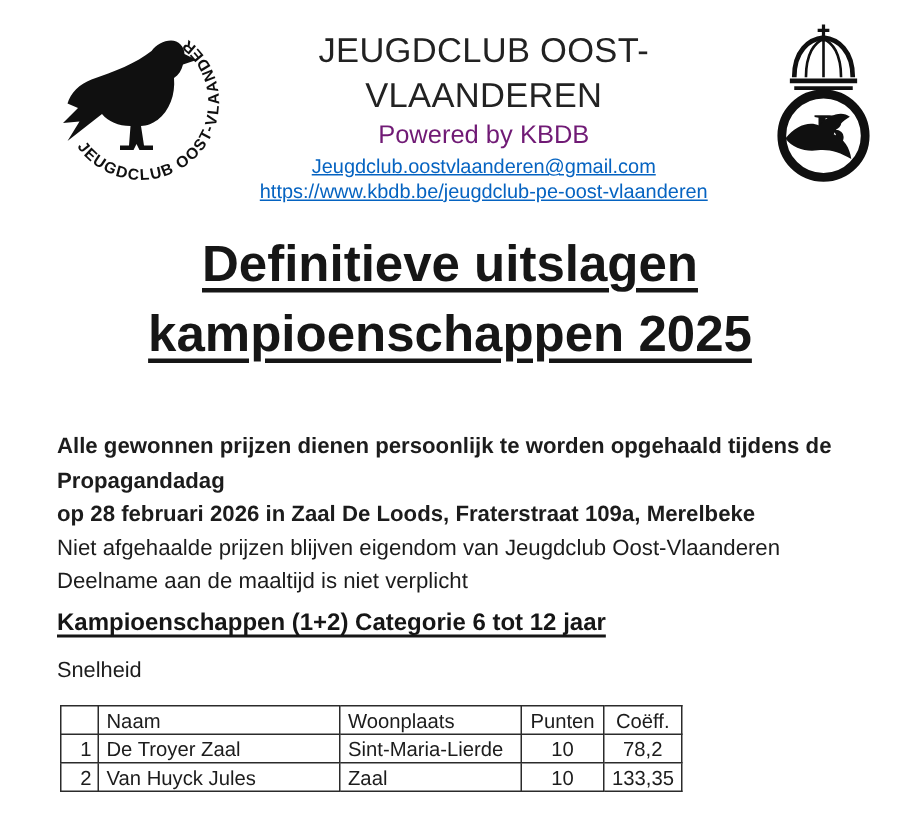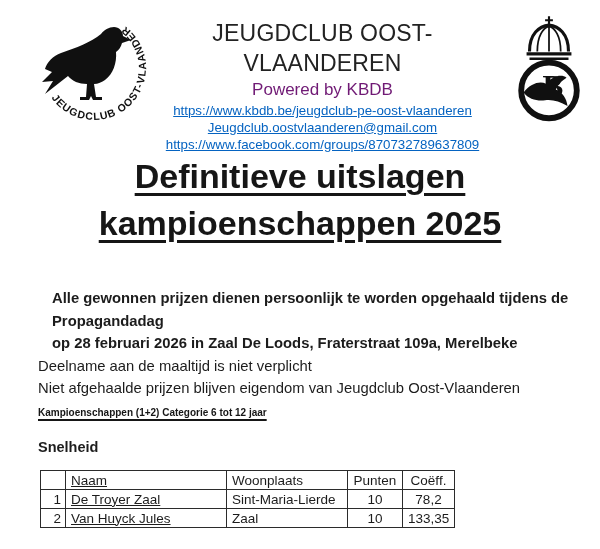--- a/index.html
+++ b/index.html
@@ -17,33 +17,33 @@
   .links { margin-top:2px; }
   .links a { display:block; font-size:13.3px; line-height:16.8px;
              color:var(--link,#0563C1); text-decoration:underline; }
   
   .main-title { position:absolute; left:0; top:153px; width:600px; text-align:center;
                 font-weight:bold; font-size:34px; line-height:47px; color:#161616; }
   .main-title .tline { text-decoration:underline; text-decoration-thickness:3px; text-underline-offset:5px; }
   
   .notice { position:absolute; left:38px; top:287px; width:545px;
             font-size:14.8px; line-height:22.6px; color:#1c1c1c; }
-  .notice .bold { font-weight:bold;margin-left:14px; }
+  .notice .bold { font-weight:bold; }
   
-  .section-heading { position:absolute; left:38px; top:407px; font-size:10px; font-weight:bold;
+  .section-heading { position:absolute; left:38px; top:407px; font-size:16px; font-weight:bold;
                      color:#161616; text-decoration:underline; text-decoration-thickness:2px;
                      text-underline-offset:3px; }
-  .sub-heading { position:absolute; left:38px; top:439px; font-size:14.5px; font-weight:bold; color:#1c1c1c; }
+  .sub-heading { position:absolute; left:38px; top:439px; font-size:14.5px; font-weight:normal; color:#1c1c1c; }
   
   .results { position:absolute; left:40px; top:470px; border-collapse:collapse;
              table-layout:fixed; width:414px; font-size:13.5px; color:#1c1c1c; }
   .results th, .results td { border:1.5px solid #2b2b2b; height:19px; padding:0 5px;
                              font-weight:normal; overflow:hidden; white-space:nowrap; }
   .results .c-rank  { width:25px;  text-align:right; padding-right:4px; }
-  .results .c-naam  { width:161px; text-align:left;text-decoration:underline; }
+  .results .c-naam  { width:161px; text-align:left; }
   .results .c-woon  { width:121px; text-align:left;margin-left:12px; }
   .results .c-punt  { width:55px;  text-align:center; }
   .results .c-coef  { width:52px;  text-align:center; }
 </style>
 </head>
 <body>
 
 <div class="left-logo">
   <svg viewBox="0 0 130 130" width="132" height="130">
     <defs>
@@ -57,23 +57,22 @@
     <text font-size="10.5" font-weight="bold" letter-spacing="0.9" fill="#101010" font-family="Liberation Sans, sans-serif">
       <textPath href="#arcPath">JEUGDCLUB OOST-VLAANDEREN</textPath>
     </text>
   </svg>
 </div>
 
 <div class="header-center">
   <div class="club-name">JEUGDCLUB OOST-VLAANDEREN</div>
   <div class="powered-by">Powered by KBDB</div>
   <div class="links">
+    <a href="#">Jeugdclub.oostvlaanderen@gmail.com</a>
     <a href="#">https://www.kbdb.be/jeugdclub-pe-oost-vlaanderen</a>
-    <a href="#">Jeugdclub.oostvlaanderen@gmail.com</a>
-    <a href="#">https://www.facebook.com/groups/870732789637809</a>
   </div>
 </div>
 
 <div class="right-logo">
   <svg viewBox="0 0 80 110" width="78" height="108">
 
     <path d="M40,1 V9 M36,5 H44" stroke="#101010" stroke-width="2.2" fill="none"></path>
 
     <path d="M20,37 C20,19 30,11 40,10 C50,11 60,19 60,37" fill="none" stroke="#101010" stroke-width="3.2"></path>
     <path d="M28,37 C28,21 34,13 40,11 M52,37 C52,21 46,13 40,11 M40,10 V37" fill="none" stroke="#101010" stroke-width="1.8"></path>
@@ -91,22 +90,22 @@
 </div>
 
 <div class="main-title">
   <div><span class="tline">Definitieve uitslagen</span></div>
   <div><span class="tline">kampioenschappen 2025</span></div>
 </div>
 
 <div class="notice">
   <div class="bold">Alle gewonnen prijzen dienen persoonlijk te worden opgehaald tijdens de Propagandadag</div>
   <div class="bold">op 28 februari 2026 in Zaal De Loods, Fraterstraat 109a, Merelbeke</div>
+  <div>Niet afgehaalde prijzen blijven eigendom van Jeugdclub Oost-Vlaanderen</div>
   <div>Deelname aan de maaltijd is niet verplicht</div>
-  <div>Niet afgehaalde prijzen blijven eigendom van Jeugdclub Oost-Vlaanderen</div>
 </div>
 
 <div class="section-heading">Kampioenschappen (1+2) Categorie 6 tot 12 jaar</div>
 <div class="sub-heading">Snelheid</div>
 
 <table class="results">
   <colgroup>
     <col class="c-rank">
       <col class="c-naam">
       <col class="c-woon">

